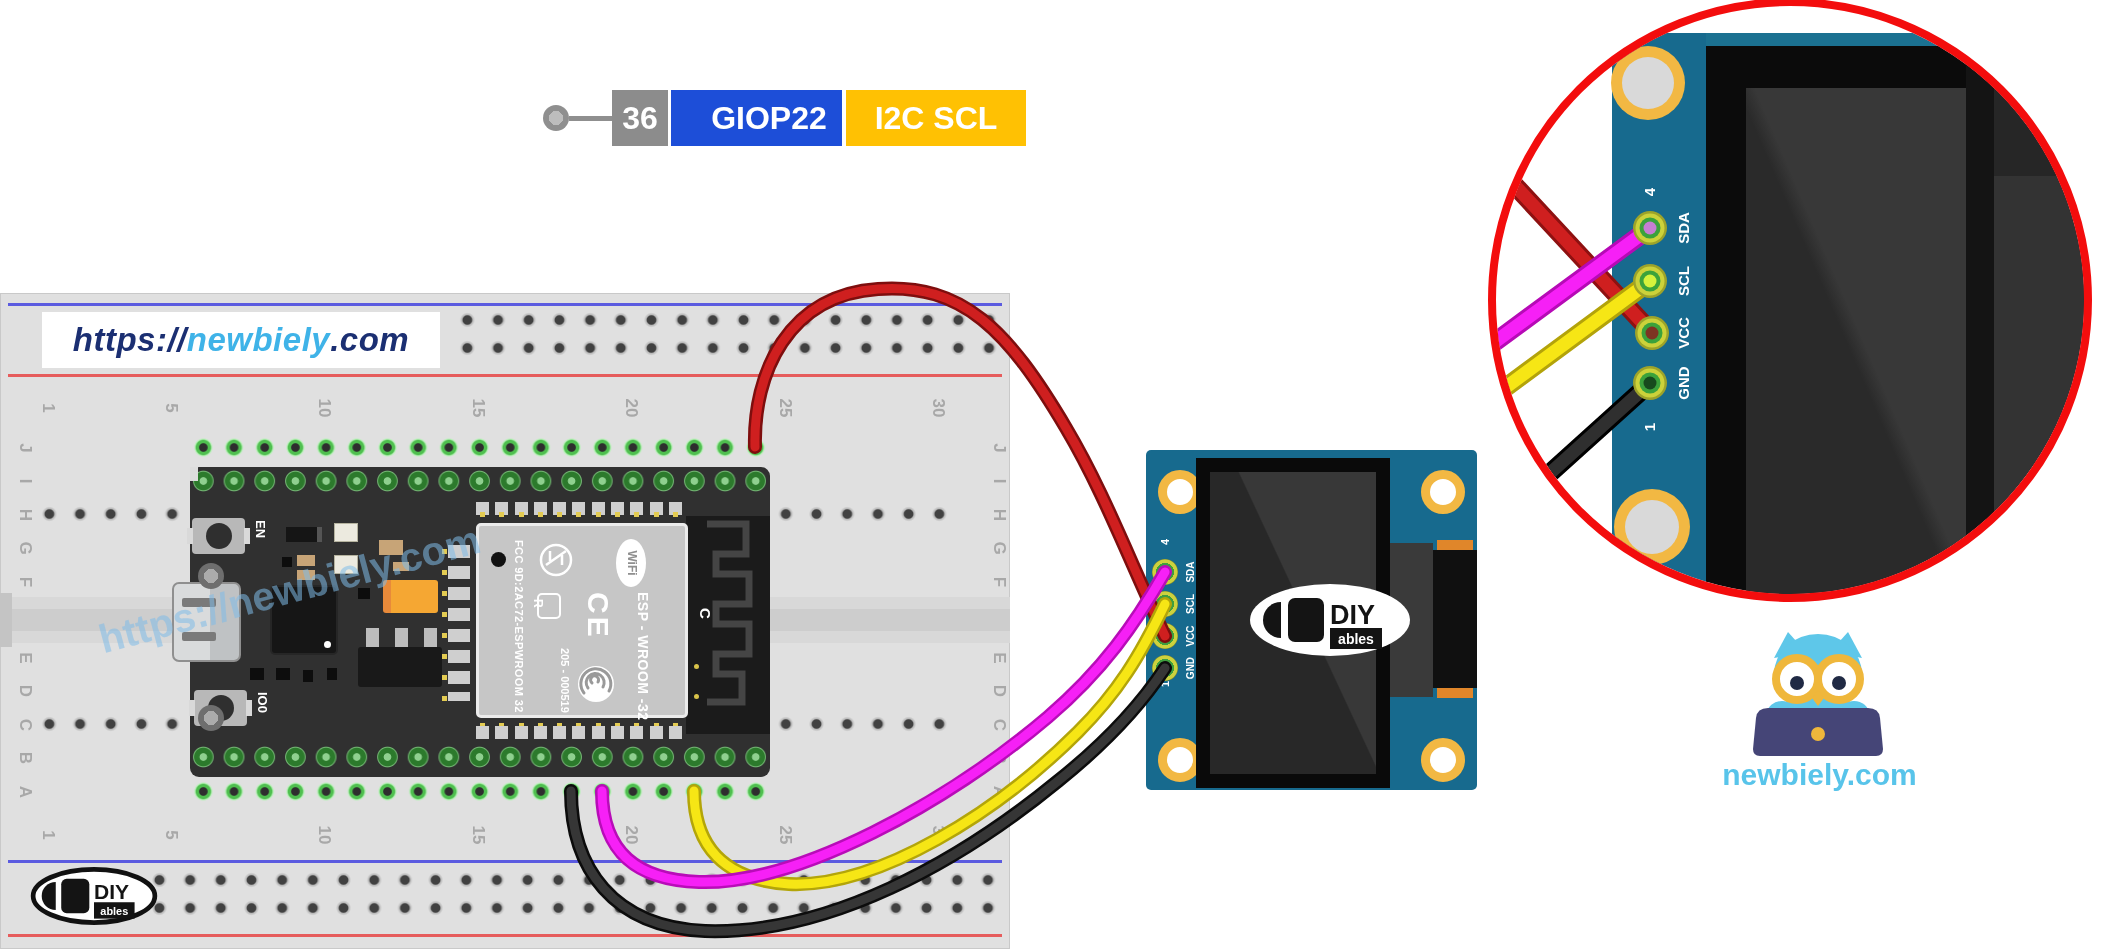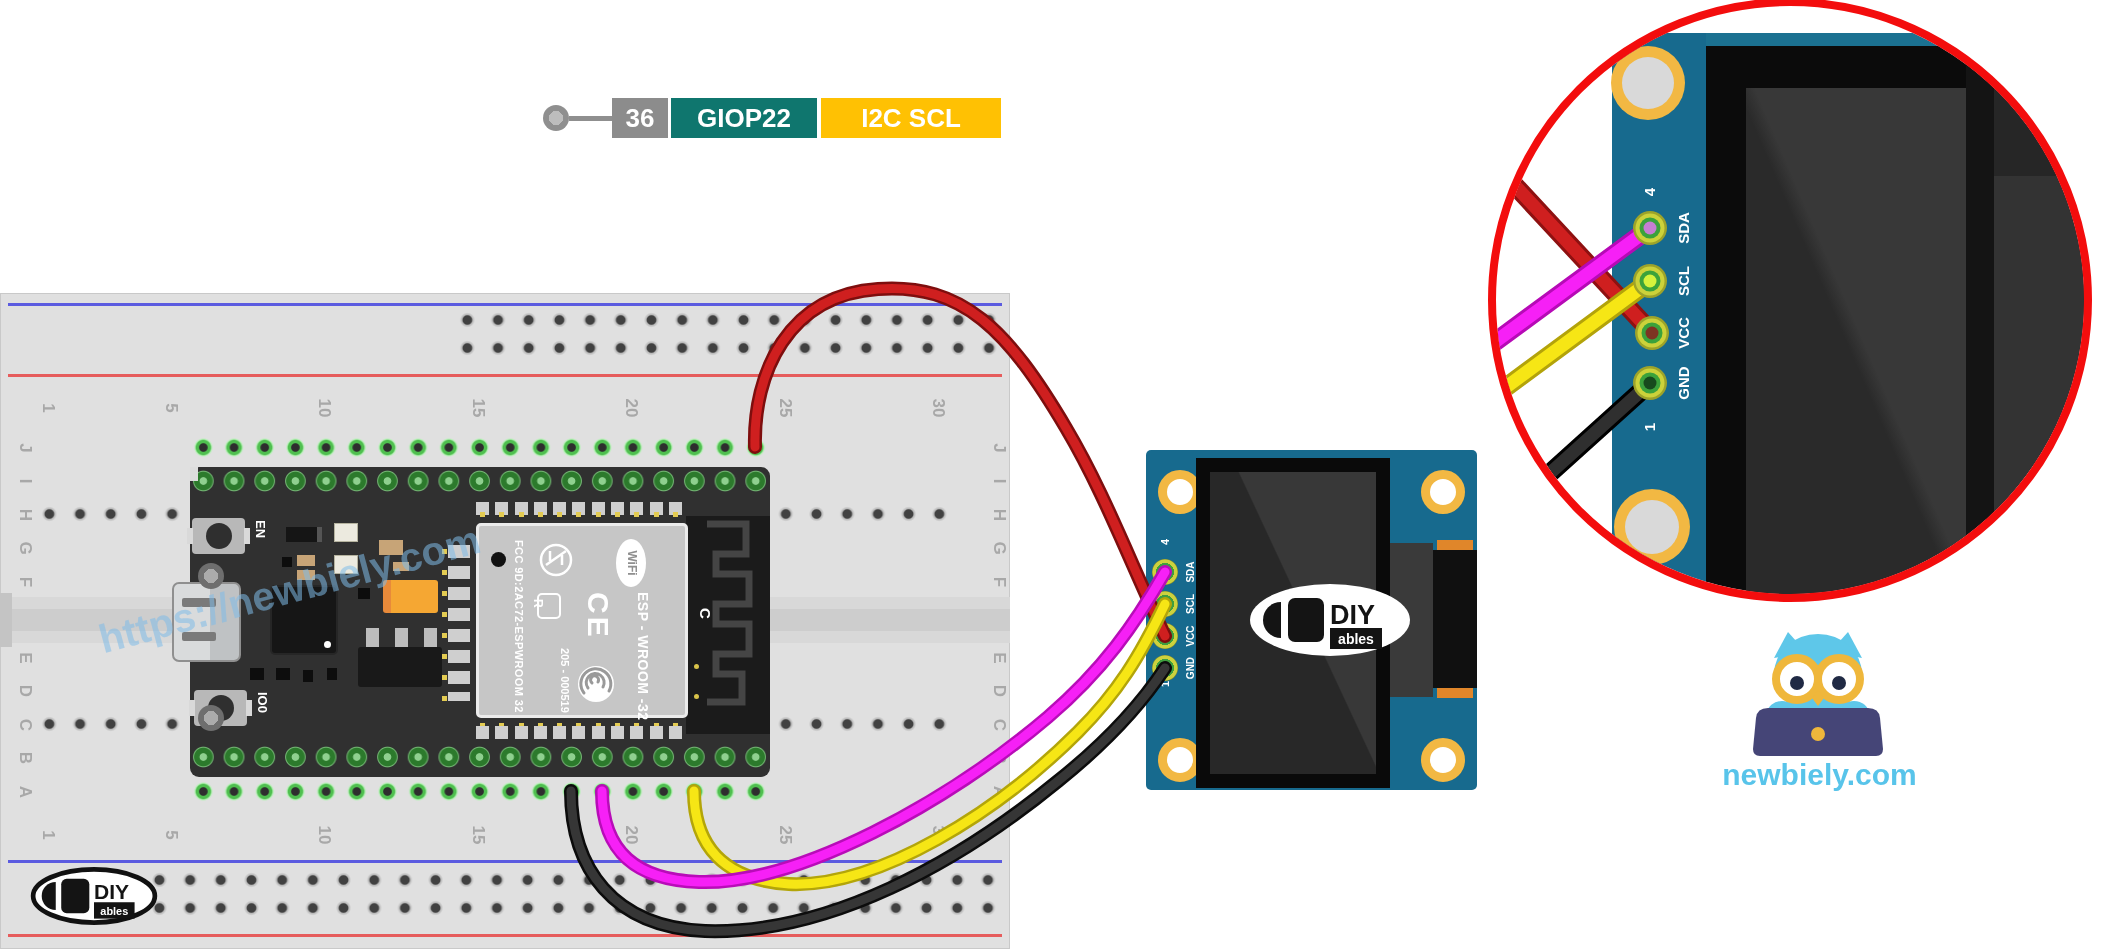--- a/index.html
+++ b/index.html
@@ -4,24 +4,24 @@
 <style>
   html,body{margin:0;padding:0;background:#fff;}
   .scene{position:relative;width:2105px;height:949px;background:#fff;overflow:hidden;
          font-family:"Liberation Sans",sans-serif;}
   .a{position:absolute;}
   
   .pin-row{position:absolute;left:543px;display:flex;align-items:center;height:40px;}
   .tdot{width:26px;height:26px;border-radius:50%;flex:0 0 auto;
         background:radial-gradient(circle,#bdbdbd 0 7px,#8f8f8f 7px 13px);}
   .stem{width:43px;height:5px;background:#8f8f8f;flex:0 0 auto;}
-  .box{display:flex;align-items:center;justify-content:center;height:40px;color:#fff;
-       font-weight:bold;font-size:26px;flex:0 0 auto;}
+  .box{display:flex;align-items:center;justify-content:center;height:56px;color:#fff;
+       font-weight:bold;font-size:32px;flex:0 0 auto;}
   .box.pin{width:56px;background:#8c8c8c;}
-  .box.gpio{width:146px;background:#0f766e;margin-left:3px;}
+  .box.gpio{width:146px;background:#1d4ed8;margin-left:3px;padding-left:25px;}
   .box.fn{width:180px;margin-left:4px;}
   .fn.scl{background:#ffc103;}
   .fn.sda{background:#ff7dfa;}
   
   .breadboard{position:absolute;left:0;top:293px;width:1010px;height:656px;background:#e0e0e0;
               box-shadow:inset 0 0 0 1px #c9c9c9;}
   .rail{position:absolute;left:8px;width:994px;height:3px;}
   .rail.blue{background:#5b5be0;}
   .rail.red{background:#e65c5c;}
   .holes{background-image:radial-gradient(circle at 15.35px 50%,#414141 4.2px,#b9b9b9 5.4px,rgba(185,185,185,0) 7.6px);
@@ -139,20 +139,25 @@
     <div class="bnum" style="left:776px;top:106px">25</div>
     <div class="bnum" style="left:929px;top:106px">30</div>
     <div class="bnum" style="left:39px;top:533px">1</div>
     <div class="bnum" style="left:162px;top:533px">5</div>
     <div class="bnum" style="left:315px;top:533px">10</div>
     <div class="bnum" style="left:469px;top:533px">15</div>
     <div class="bnum" style="left:622px;top:533px">20</div>
     <div class="bnum" style="left:776px;top:533px">25</div>
     <div class="bnum" style="left:929px;top:533px">30</div>
 
+    <div class="urlbox">
+      <span class="urlnavy">https://</span>
+        <span class="urlcyan">newbiely</span>
+        <span class="urlnavy">.com</span>
+    </div>
 
     <svg class="a" style="left:30px;top:572px" width="128" height="62" viewBox="0 0 164 76">
       <ellipse cx="82" cy="38" rx="78" ry="34" fill="#fff" stroke="#111" stroke-width="6"></ellipse>
       <path d="M33 20 L33 56 A18 18 0 0 1 33 20 Z" fill="#141414"></path>
       <rect x="40" y="16" width="36" height="44" rx="7" fill="#141414"></rect>
       <text x="82" y="42" font-size="27" font-weight="bold" fill="#141414">DIY</text>
       <rect x="82" y="46" width="52" height="21" fill="#141414"></rect>
       <text x="108" y="62" font-size="14" font-weight="bold" fill="#fff" text-anchor="middle">ables</text>
     </svg>
   </div>

